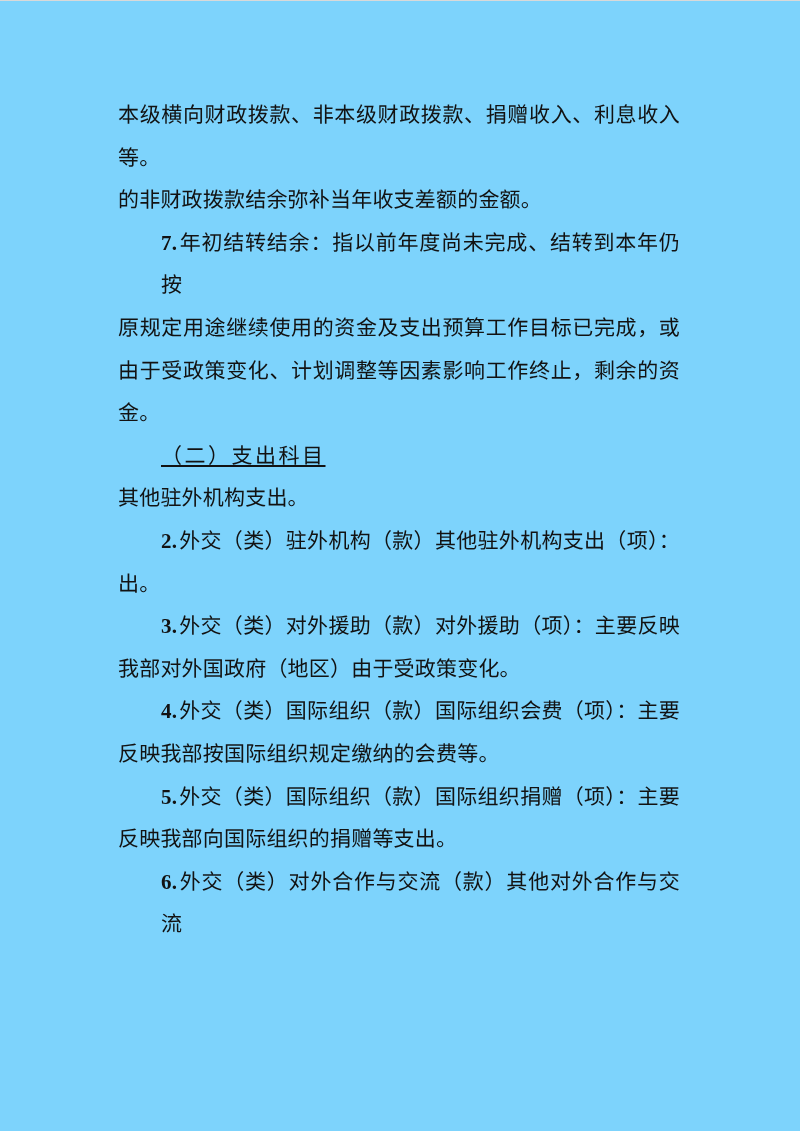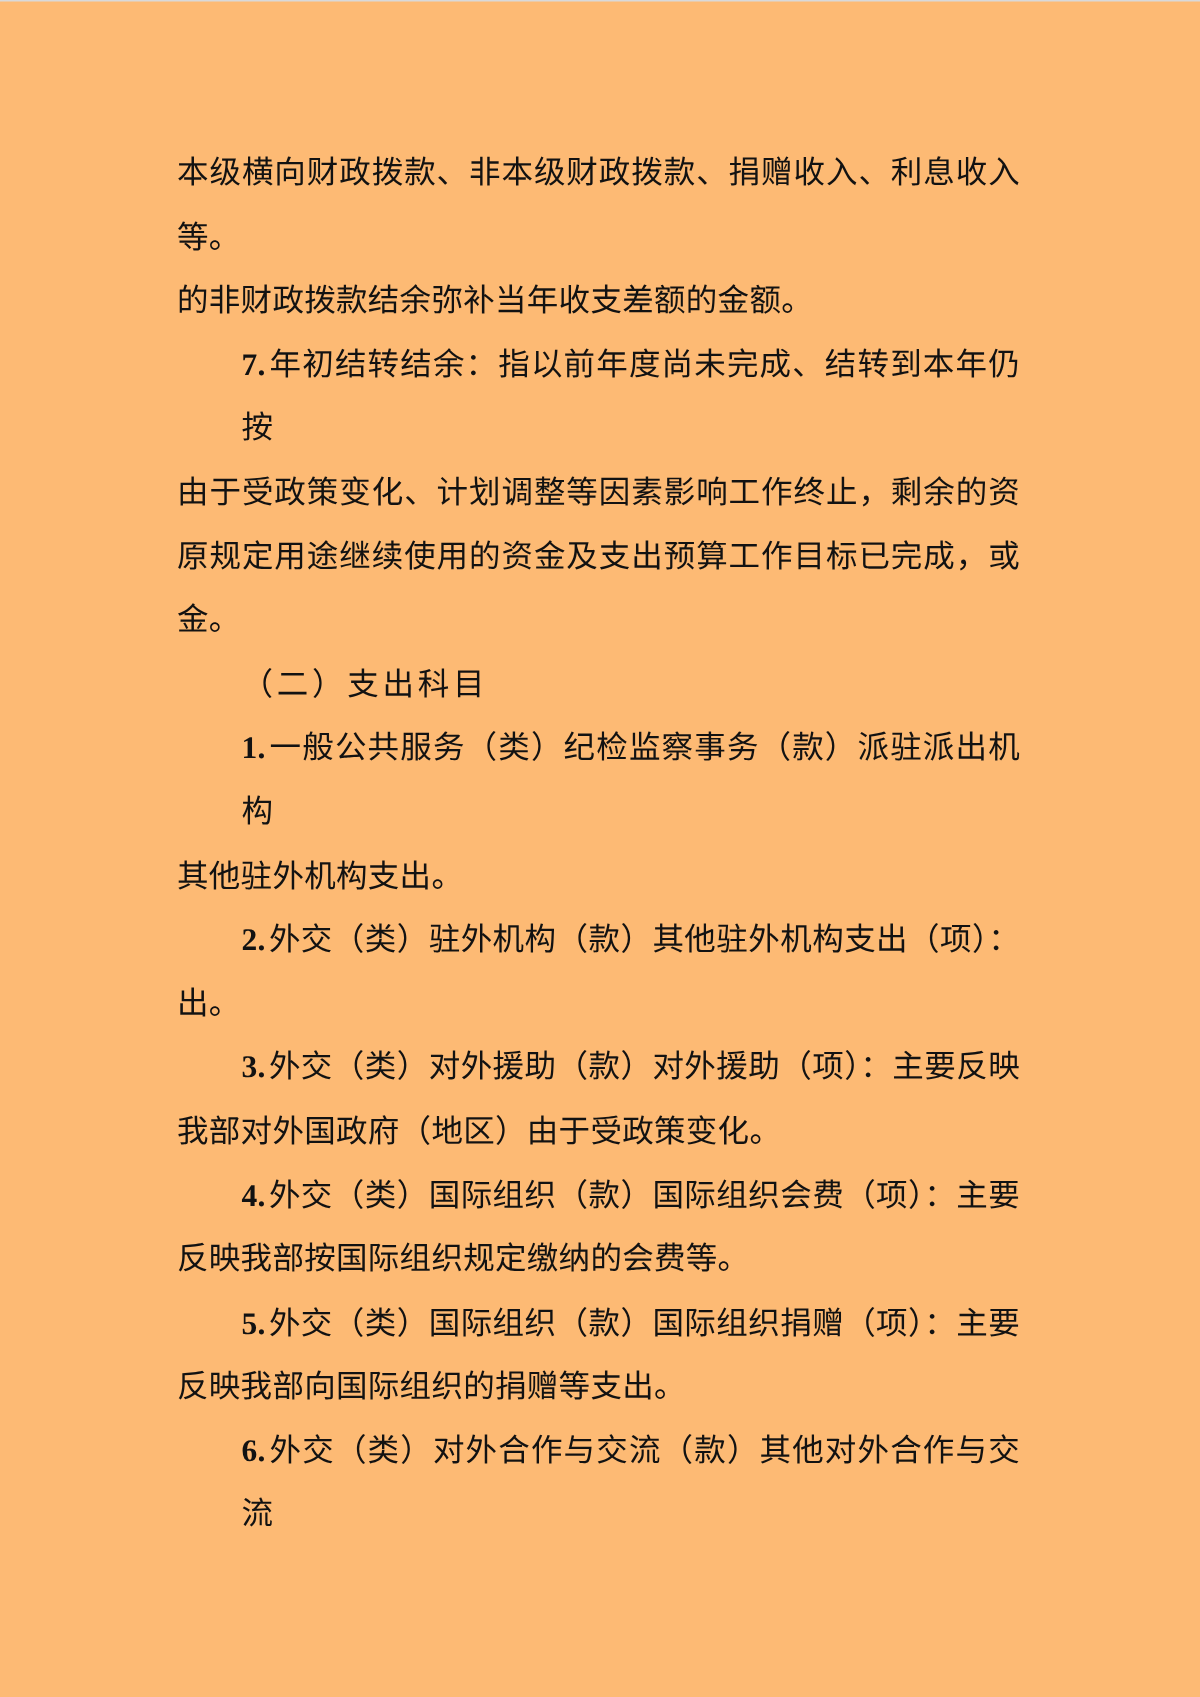--- a/index.html
+++ b/index.html
@@ -4,21 +4,21 @@
 <style>
   html, body {
     margin: 0;
     padding: 0;
     background: #ffffff;
   }
   .page {
     position: relative;
     width: 800px;
     height: 1131px;
-    background: #fdba74;
+    background: #7dd3fc;
     border-top: 1px solid #d9d9d9;
     overflow: hidden;
     font-family: "Liberation Serif", "DejaVu Serif", serif;
     color: #121212;
   }
   .body-text {
     position: absolute;
     left: 118px;
     top: 93px;
     width: 562px;
@@ -37,20 +37,21 @@
   .line.indent {
     padding-left: 43px;
   }
   .line b.num {
     font-weight: bold;
     padding-right: 2px;
   }
   .line.heading {
     letter-spacing: 2.5px;
     font-weight: 500;
+    text-decoration: underline;
   }
   .footer {
     position: absolute;
     top: 1036px;
     left: 0;
     width: 100%;
     text-align: center;
     font-size: 13px;
     color: #3a3a3a;
     font-family: "Liberation Serif", "DejaVu Serif", serif;
@@ -58,25 +59,24 @@
 </style>
 </head>
 <body>
 
 <div class="page">
   <div class="body-text" id="body-text">
       <div class="line fill">本级横向财政拨款、非本级财政拨款、捐赠收入、利息收入</div>
       <div class="line">等。</div>
       <div class="line">的非财政拨款结余弥补当年收支差额的金额。</div>
       <div class="line fill indent"><b class="num">7.</b>年初结转结余：指以前年度尚未完成、结转到本年仍按</div>
+      <div class="line fill">原规定用途继续使用的资金及支出预算工作目标已完成，或</div>
       <div class="line fill">由于受政策变化、计划调整等因素影响工作终止，剩余的资</div>
-      <div class="line fill">原规定用途继续使用的资金及支出预算工作目标已完成，或</div>
       <div class="line">金。</div>
       <div class="line indent heading">（二）支出科目</div>
-      <div class="line fill indent"><b class="num">1.</b>一般公共服务（类）纪检监察事务（款）派驻派出机构</div>
       <div class="line">其他驻外机构支出。</div>
       <div class="line fill indent"><b class="num">2.</b>外交（类）驻外机构（款）其他驻外机构支出（项）：</div>
       <div class="line">出。</div>
       <div class="line fill indent"><b class="num">3.</b>外交（类）对外援助（款）对外援助（项）：主要反映</div>
       <div class="line">我部对外国政府（地区）由于受政策变化。</div>
       <div class="line fill indent"><b class="num">4.</b>外交（类）国际组织（款）国际组织会费（项）：主要</div>
       <div class="line">反映我部按国际组织规定缴纳的会费等。</div>
       <div class="line fill indent"><b class="num">5.</b>外交（类）国际组织（款）国际组织捐赠（项）：主要</div>
       <div class="line">反映我部向国际组织的捐赠等支出。</div>
       <div class="line fill indent"><b class="num">6.</b>外交（类）对外合作与交流（款）其他对外合作与交流</div>

